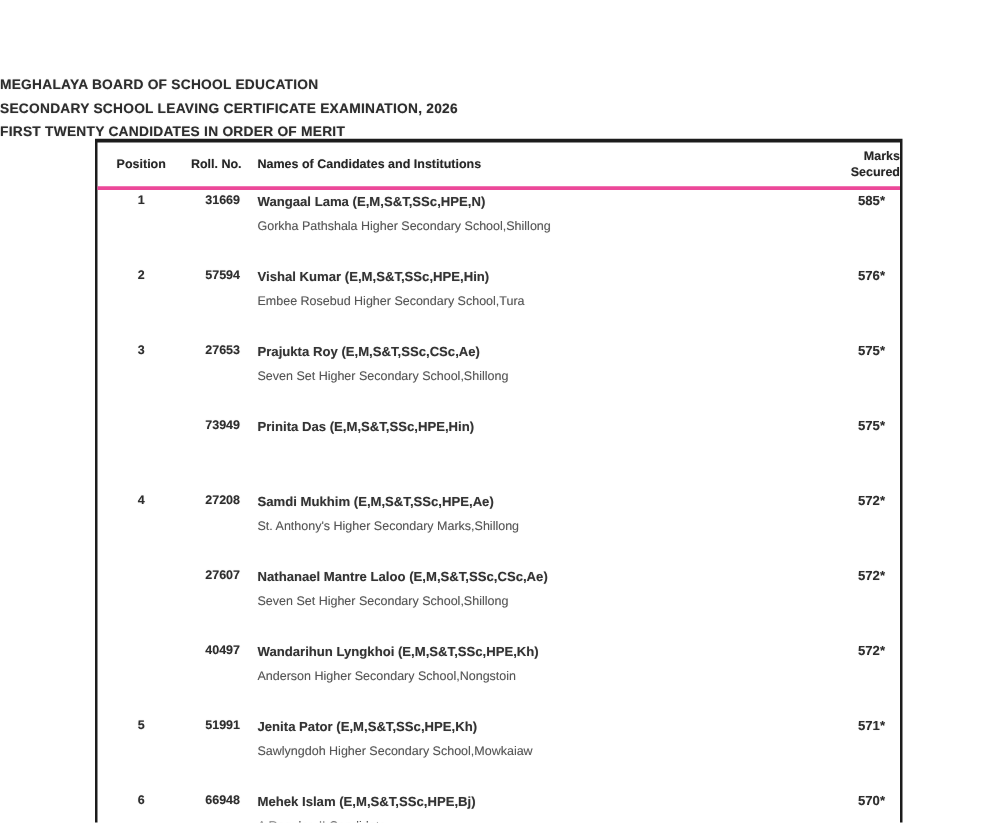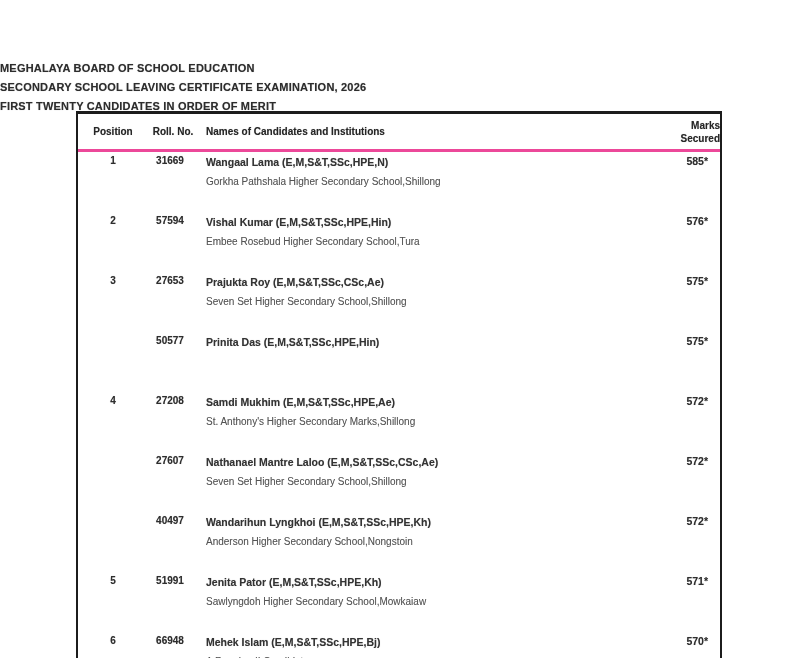--- a/index.html
+++ b/index.html
@@ -56,21 +56,21 @@
   .th.marks { text-align: right; padding-right: 0; line-height: 13px; }
 
   .tbody .row { height: 60px; }
   .cell { padding-top: 3px; }
   .cell.pos {
     text-align: center;
     font-size: 10px; font-weight: bold; color: #2e2e2e;
     text-shadow: 0 0 0.7px rgba(40,40,40,0.4);
   }
   .cell.roll {
-    text-align: center; padding-right: 6px;
+    text-align: right; padding-right: 6px;
     font-size: 10px; font-weight: bold; color: #2e2e2e;
     text-shadow: 0 0 0.7px rgba(40,40,40,0.4);
   }
   .cell.names { padding-left: 8px; }
   .cand-name {
     font-size: 10.5px; font-weight: bold; color: #333333;
     line-height: 14px;
     text-shadow: 0 0 0.7px rgba(50,50,50,0.4);
   }
   .cand-school {
@@ -132,21 +132,21 @@
     <div class="cell roll">27653</div>
     <div class="cell names">
       <div class="cand-name">Prajukta Roy (E,M,S&amp;T,SSc,CSc,Ae)</div>
       <div class="cand-school">Seven Set Higher Secondary School,Shillong</div>
     </div>
     <div class="cell marks">575*</div>
   </div>
 
   <div class="grid-row row">
     <div class="cell pos"></div>
-    <div class="cell roll">50577</div>
+    <div class="cell roll">73949</div>
     <div class="cell names">
       <div class="cand-name">Prinita Das (E,M,S&amp;T,SSc,HPE,Hin)</div>
     </div>
     <div class="cell marks">575*</div>
   </div>
 
   <div class="grid-row row">
     <div class="cell pos">4</div>
     <div class="cell roll">27208</div>
     <div class="cell names">

